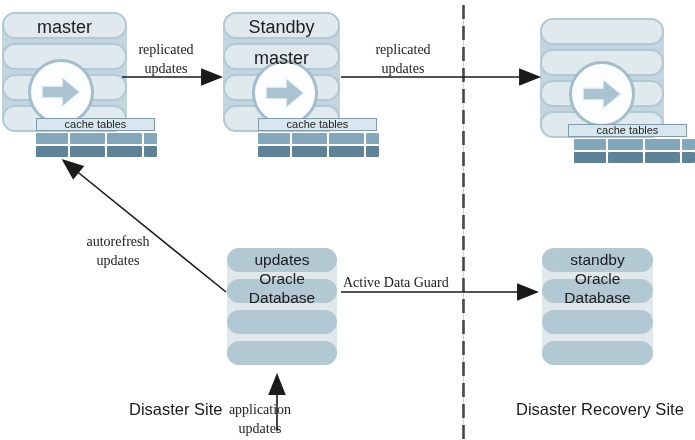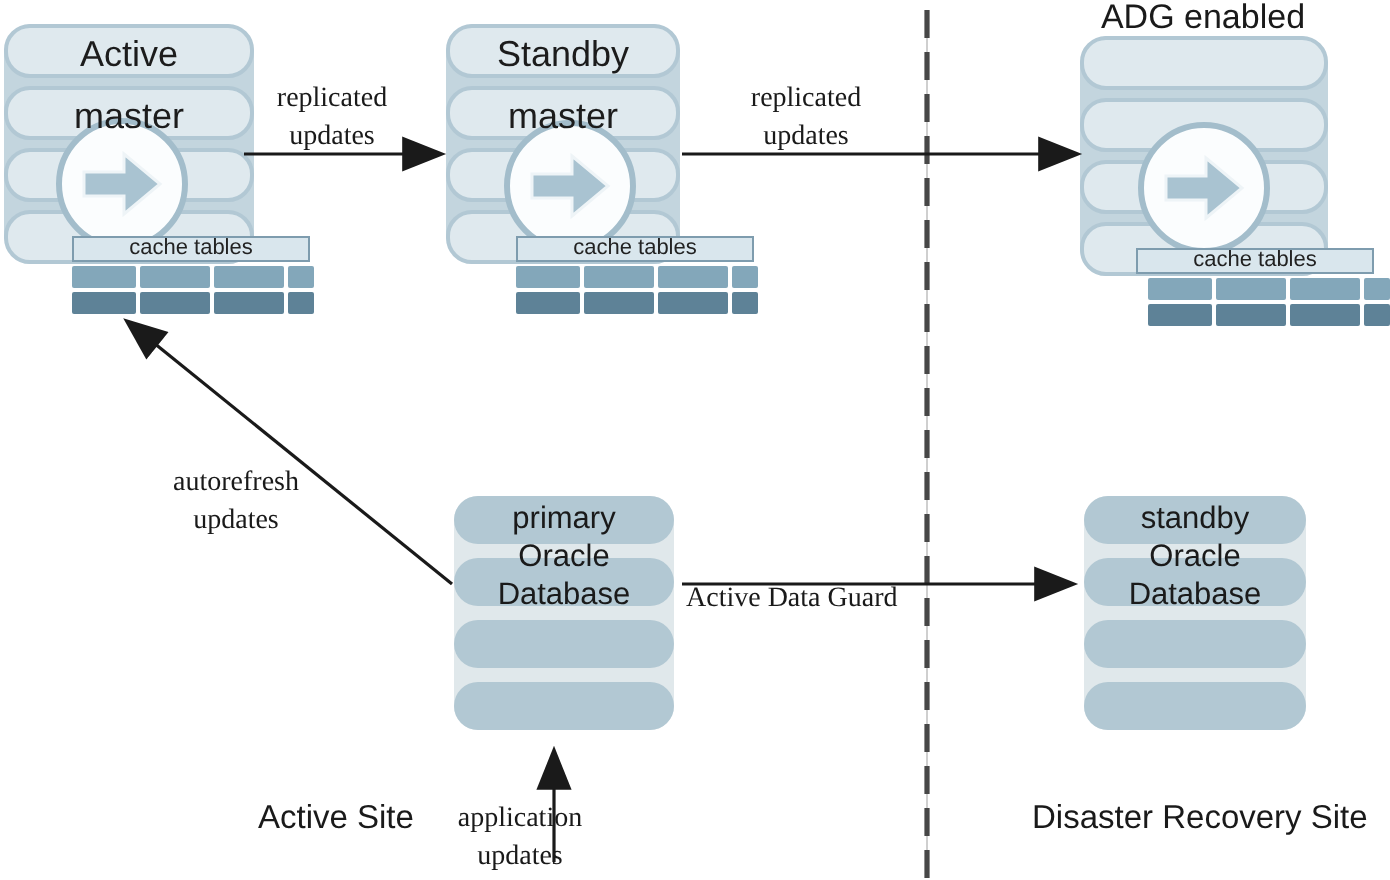--- a/index.html
+++ b/index.html
@@ -71,21 +71,20 @@
 <div class="canvas">
 
   <div class="cache-db" style="left:2px; top:12px; width:170px; height:150px;">
     <div class="disk-stack" style="left:0; top:0; width:125px;">
       <div class="disk"></div>
       <div class="disk"></div>
       <div class="disk"></div>
       <div class="disk"></div>
     </div>
     <div class="db-title" style="left:0; top:0; width:125px;">
-      <span>Active</span>
       <span>master</span>
     </div>
     <div class="repl-circle" style="left:26px; top:47px;">
       <svg width="42" height="34" viewBox="0 0 42 34" aria-hidden="true">
         <path d="M2 11 H22 V2 L40 17 L22 32 V23 H2 Z" fill="#a9c3d1" stroke="#eef4f7" stroke-width="1.5"></path>
       </svg>
     </div>
     <div class="cache-header" style="left:34px; top:106px;">
       <span>cache tables</span>
     </div>
@@ -134,21 +133,20 @@
       <div class="crow r2">
         <div class="cell c1"></div>
         <div class="cell c2"></div>
         <div class="cell c3"></div>
         <div class="cell c4"></div>
       </div>
     </div>
   </div>
 
   <div class="cache-db" style="left:538px; top:0; width:157px; height:170px;">
-    <div class="adg-heading" style="left:0; top:0; width:127px;">ADG enabled</div>
     <div class="disk-stack" style="left:2px; top:18px; width:124px;">
       <div class="disk"></div>
       <div class="disk"></div>
       <div class="disk"></div>
       <div class="disk"></div>
     </div>
     <div class="repl-circle" style="left:31px; top:61px;">
       <svg width="42" height="34" viewBox="0 0 42 34" aria-hidden="true">
         <path d="M2 11 H22 V2 L40 17 L22 32 V23 H2 Z" fill="#a9c3d1" stroke="#eef4f7" stroke-width="1.5"></path>
       </svg>
@@ -173,21 +171,21 @@
   </div>
 
   <div class="oracle-db" style="left:227px; top:248px; width:110px; height:118px;">
     <div class="oracle-stack" style="width:110px; height:117px;">
       <div class="odisk"></div>
       <div class="odisk"></div>
       <div class="odisk"></div>
       <div class="odisk"></div>
     </div>
     <div class="oracle-title" style="left:0; top:2px; width:110px;">
-      <span>primary</span>
+      <span>updates</span>
       <span>Oracle</span>
       <span>Database</span>
     </div>
   </div>
 
   <div class="oracle-db" style="left:542px; top:248px; width:111px; height:118px;">
     <div class="oracle-stack" style="width:111px; height:117px;">
       <div class="odisk"></div>
       <div class="odisk"></div>
       <div class="odisk"></div>
@@ -210,20 +208,20 @@
     <line class="divider" x1="463.5" y1="5" x2="463.5" y2="439" fill="none"></line>
     <line x1="122" y1="77" x2="220" y2="77" marker-end="url(#ah)"></line>
     <line x1="341" y1="77" x2="538" y2="77" marker-end="url(#ah)"></line>
     <line x1="341" y1="292" x2="536" y2="292" marker-end="url(#ah)"></line>
     <line x1="226" y1="292" x2="64" y2="161" marker-end="url(#ah)"></line>
     <line x1="277" y1="431" x2="277" y2="376" marker-end="url(#ah)"></line>
   </svg>
 
   <div class="lbl" style="left:123px; top:40px; width:86px;">replicated updates</div>
   <div class="lbl" style="left:360px; top:40px; width:86px;">replicated updates</div>
-  <div class="lbl nowrap" style="left:343px; top:290px;">Active Data Guard</div>
+  <div class="lbl nowrap" style="left:343px; top:273px;">Active Data Guard</div>
   <div class="lbl" style="left:78px; top:232px; width:80px;">autorefresh updates</div>
   <div class="lbl" style="left:215px; top:400px; width:90px;">application updates</div>
 
-  <div class="site" style="left:129px; top:400px;">Active Site</div>
+  <div class="site" style="left:129px; top:400px;">Disaster Site</div>
   <div class="site" style="left:516px; top:400px;text-align:right;">Disaster Recovery Site</div>
 
 </div>
 
 </body></html>

